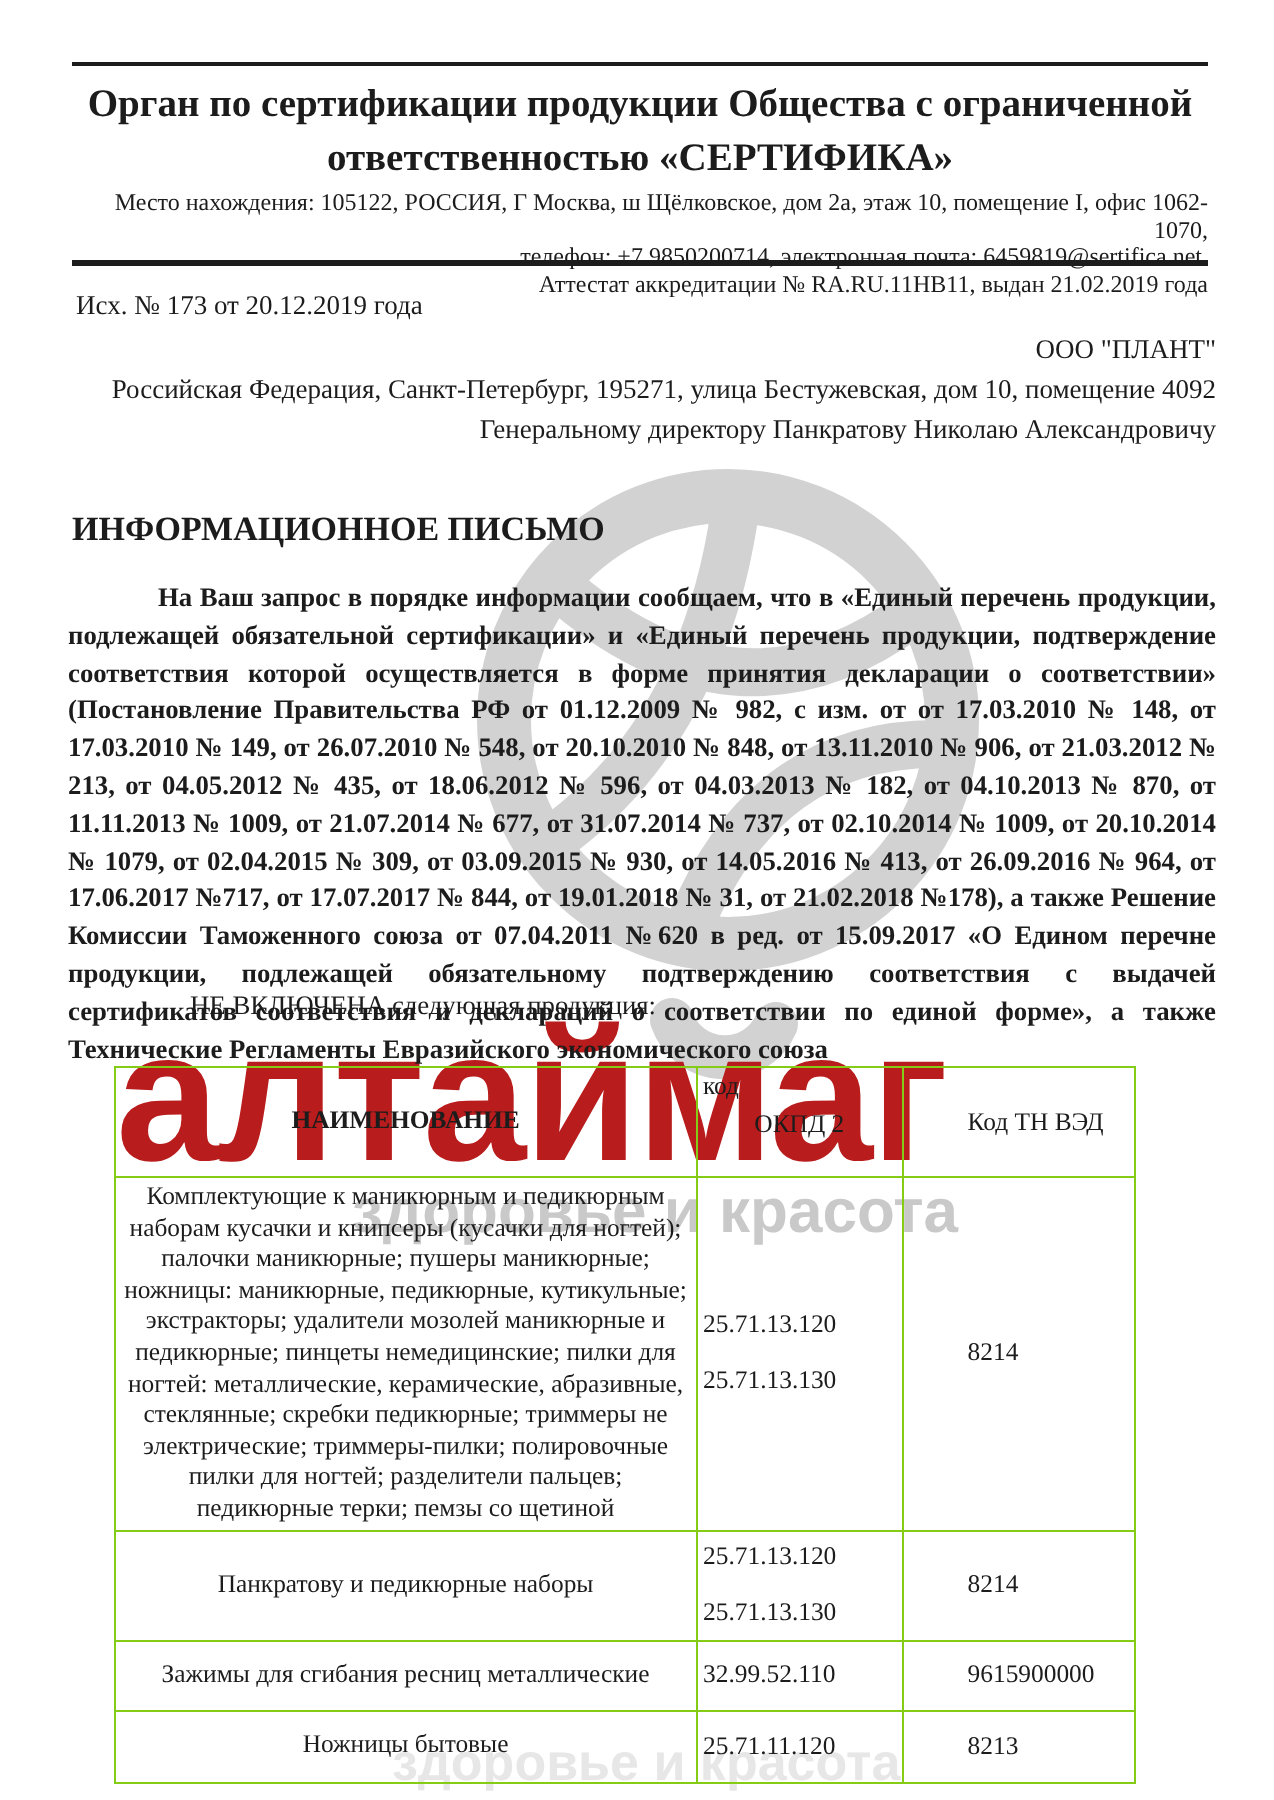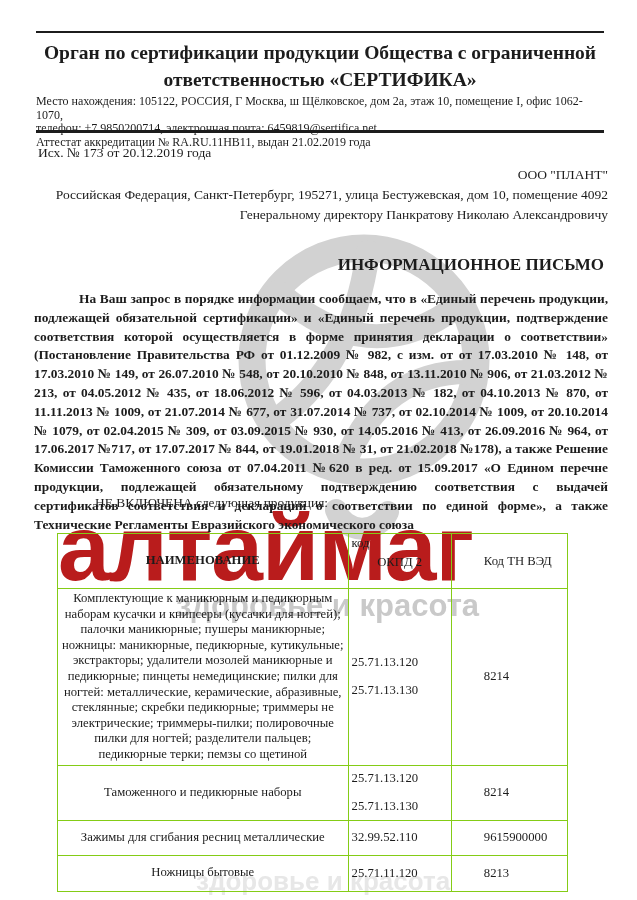--- a/index.html
+++ b/index.html
@@ -38,37 +38,37 @@
 
   .rule-top{
     position:absolute;left:36px;top:31px;width:568px;height:2px;background:#1c1c1c;
   }
   .org-title{
     position:absolute;left:36px;top:39px;width:568px;
     text-align:center;font-weight:bold;font-size:19.5px;line-height:27px;
   }
   .org-contacts{
     position:absolute;left:36px;top:95px;width:568px;
-    text-align:left;font-size:12px;line-height:13.5px;
+    text-align:right;font-size:12px;line-height:13.5px;
   }
   .rule-bottom{
     position:absolute;left:36px;top:130px;width:568px;height:3px;background:#1c1c1c;
   }
 
   .outgoing-ref{
     position:absolute;left:38px;top:145px;font-size:13.5px;
   }
   .recipient{
     position:absolute;left:38px;top:165px;width:570px;
     text-align:right;font-size:13.5px;line-height:20px;
   }
 
   .letter-title{
     position:absolute;left:36px;top:255px;width:568px;
-    text-align:right;font-weight:bold;font-size:17px;
+    text-align:left;font-weight:bold;font-size:17px;
   }
 
   .letter-body{
     position:absolute;left:34px;top:290px;width:574px;
     font-size:13.4px;line-height:18.8px;
     text-align:justify;text-indent:45px;font-weight:bold;
   }
 
   .not-included{
     position:absolute;left:50px;top:495px;width:574px;
@@ -158,21 +158,21 @@
         <tr class="row-tall">
           <td class="col-name">Комплектующие к маникюрным и педикюрным наборам кусачки и книпсеры (кусачки для ногтей); палочки маникюрные; пушеры маникюрные; ножницы: маникюрные, педикюрные, кутикульные; экстракторы; удалители мозолей маникюрные и педикюрные; пинцеты немедицинские; пилки для ногтей: металлические, керамические, абразивные, стеклянные; скребки педикюрные; триммеры не электрические; триммеры-пилки; полировочные пилки для ногтей; разделители пальцев; педикюрные терки; пемзы со щетиной</td>
           <td class="col-okpd">
             <span class="okpd-line">25.71.13.120</span>
             <span class="okpd-line okpd-gap">25.71.13.130</span>
           </td>
           <td class="col-tnved">8214</td>
         </tr>
 
         <tr class="row-mid">
-          <td class="col-name">Таможенного и педикюрные наборы</td>
+          <td class="col-name">Панкратову и педикюрные наборы</td>
           <td class="col-okpd">
             <span class="okpd-line">25.71.13.120</span>
             <span class="okpd-line okpd-gap">25.71.13.130</span>
           </td>
           <td class="col-tnved">8214</td>
         </tr>
 
         <tr class="row-s1">
           <td class="col-name">Зажимы для сгибания ресниц металлические</td>
           <td class="col-okpd">

